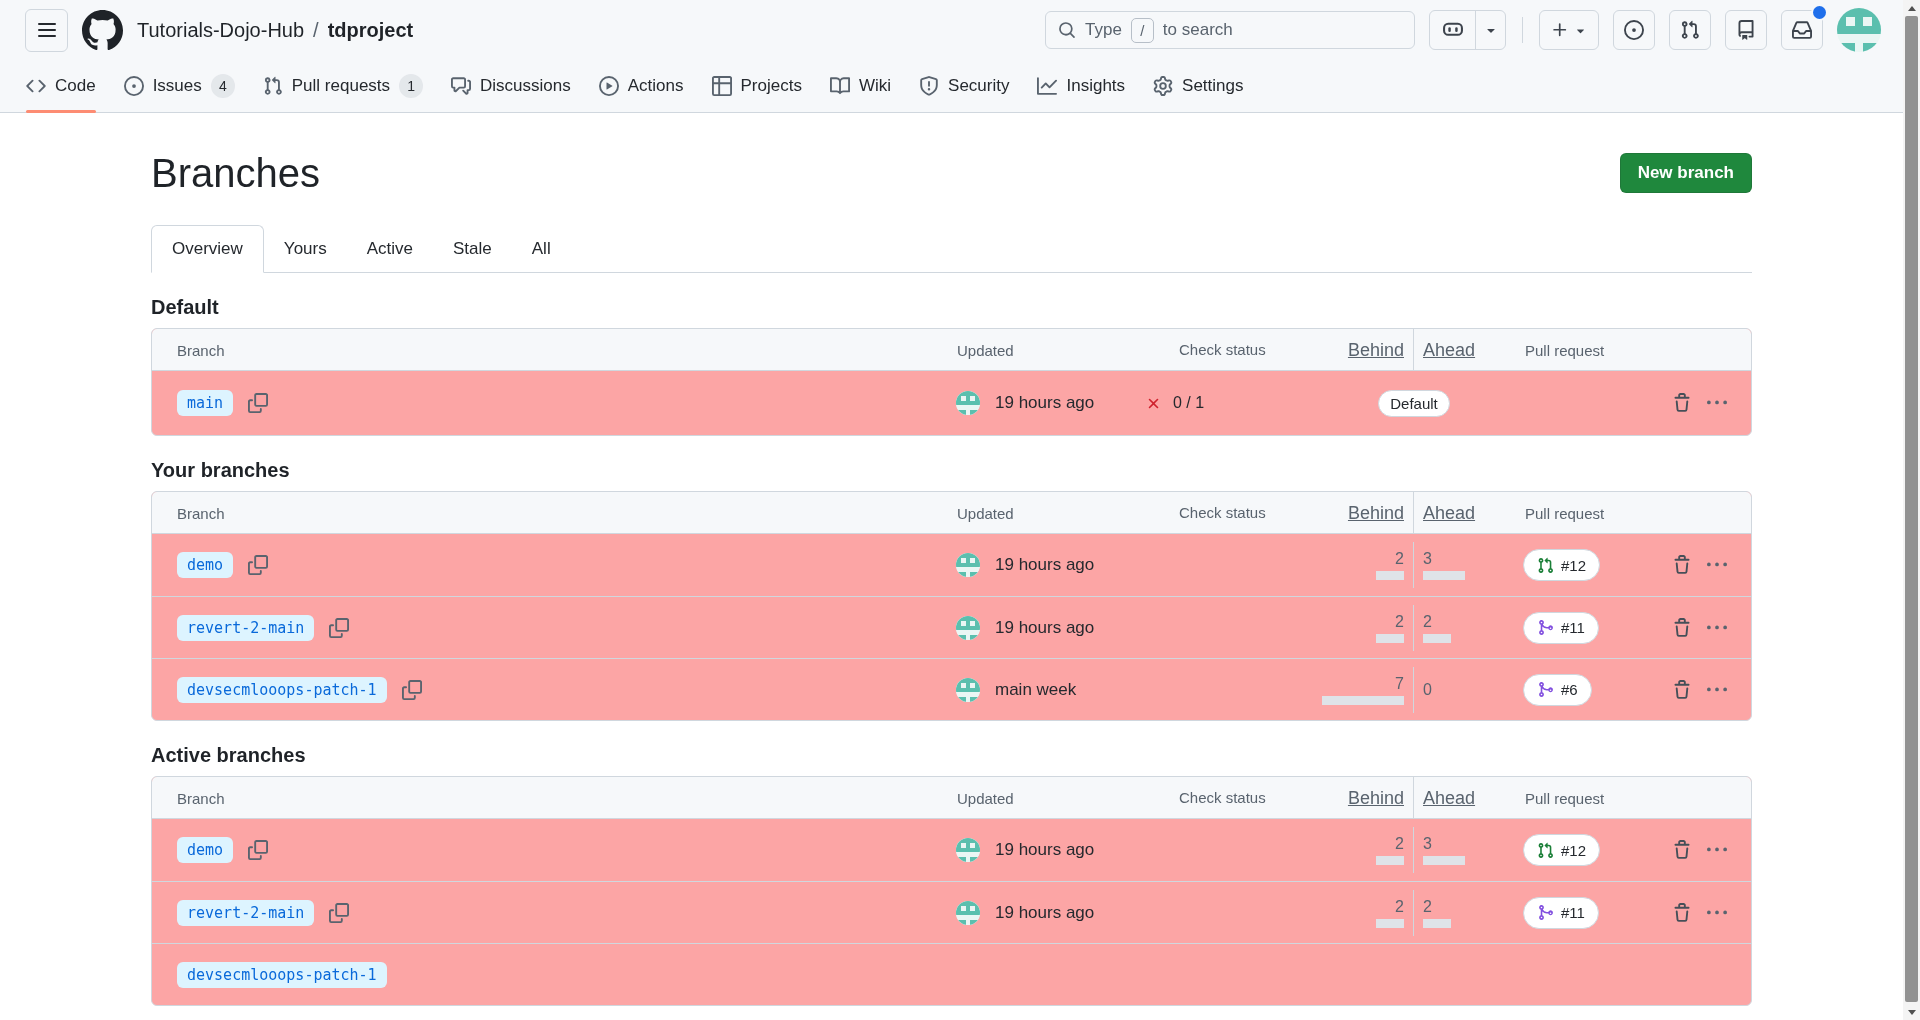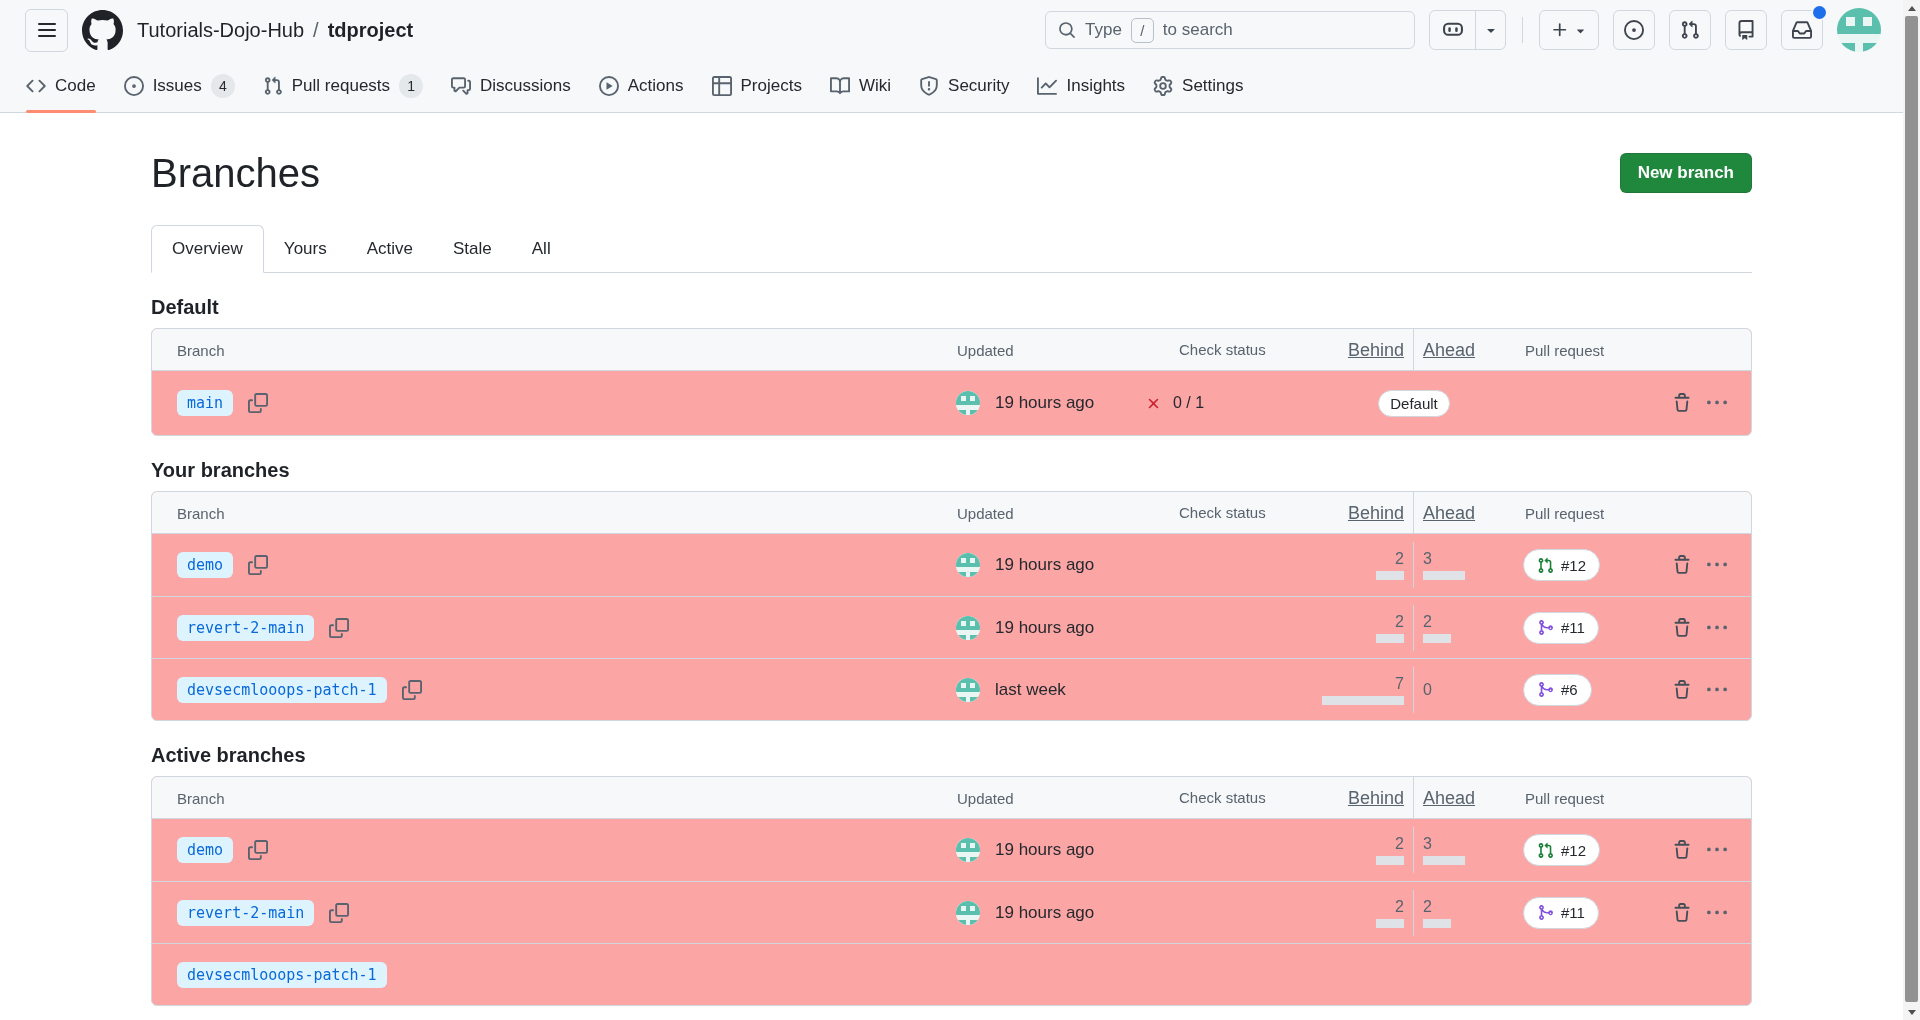--- a/index.html
+++ b/index.html
@@ -556,21 +556,21 @@
                   </svg>
                 </span>
           </div>
           <div class="c-updated">
             <span class="avatar avatar-sm">
                   <svg viewBox="0 0 5 5" shape-rendering="crispEdges">
                     <rect width="5" height="5" fill="#eaf6f4"></rect>
                     <use href="#i-identicon"></use>
                   </svg>
                 </span>
-            <span>last week</span>
+            <span>main week</span>
           </div>
           <div class="c-check"></div>
           <div class="c-delta">
             <div class="delta-half half-behind">
                   <span class="delta-num">7</span>
                   <span class="delta-bar" style="width: 82px;"></span>
                 </div>
             <div class="delta-half half-ahead">
                   <span class="delta-num">0</span>
                 </div>

